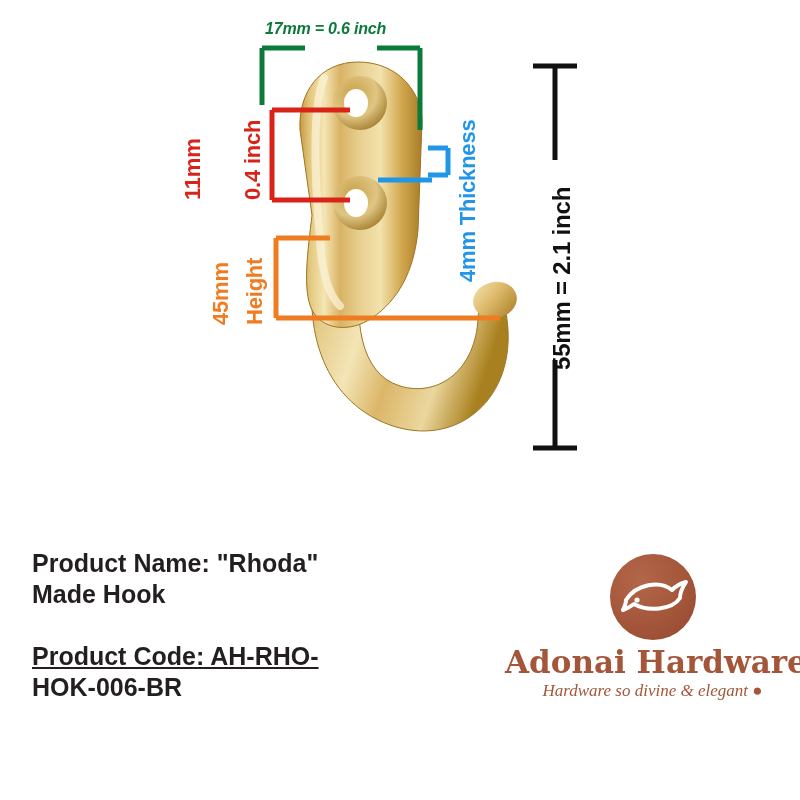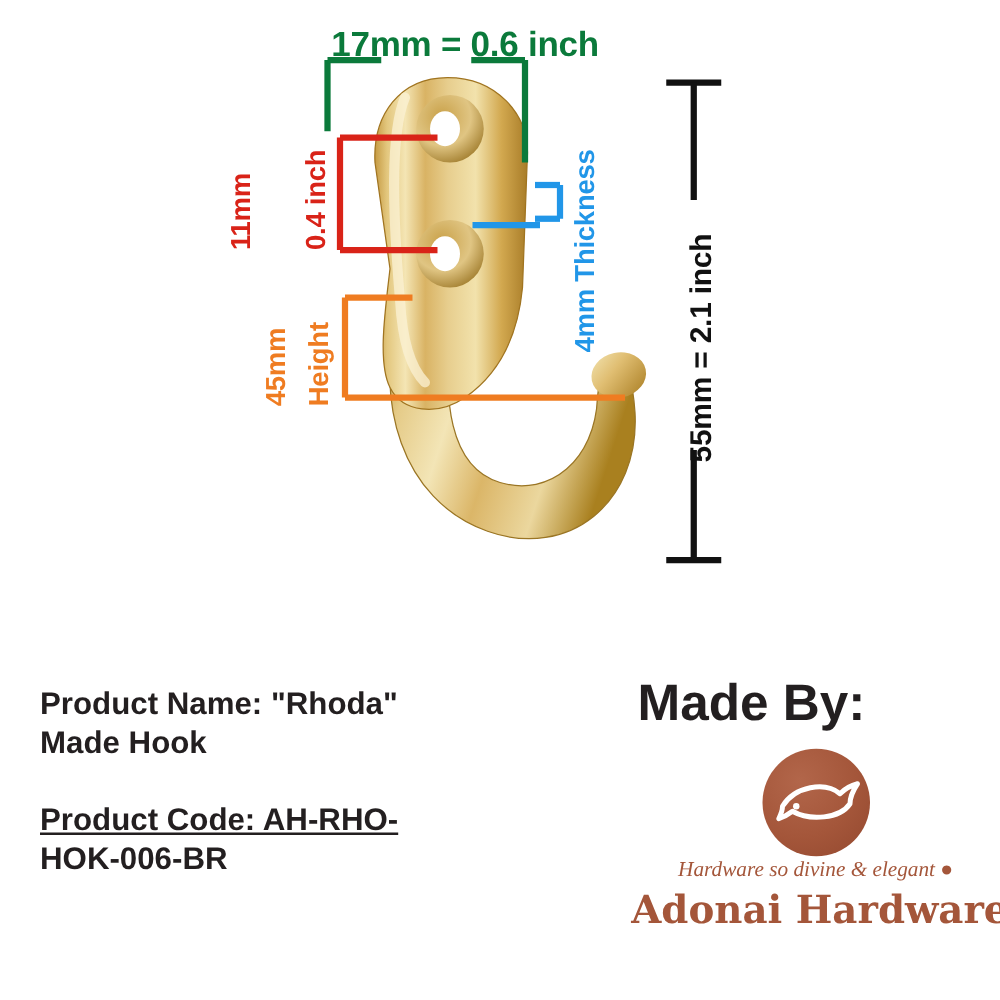--- a/index.html
+++ b/index.html
@@ -31,22 +31,23 @@
     white-space: nowrap;
     letter-spacing: -0.2px;
   }
   .vert {
     transform-origin: 0 0;
     transform: rotate(-90deg);
   }
 
   #label-width {
     left: 265px; top: 20px;
-    font-size: 28px;
+    font-size: 16px;
     color: #0b7a3b;
+    font-style: italic;
   }
   #label-11mm {
     left: 180px; top: 200px;
     font-size: 22px;
     color: #d92318;
   }
   #label-04inch {
     left: 240px; top: 200px;
     font-size: 22px;
     color: #d92318;
@@ -248,29 +249,28 @@
   </div>
 
   <div id="product-info">
     <div class="info-line">Product Name: "Rhoda"</div>
     <div class="info-line">Made Hook</div>
     <div class="info-line" id="info-code">Product Code: AH-RHO-</div>
     <div class="info-line">HOK-006-BR</div>
   </div>
 
   <div id="made-by-block">
-    <div id="made-by-title">Made By:</div>
 
     <div id="brand-logo">
       <div id="logo-mark">
         <svg id="fish-icon" width="86" height="86" viewBox="0 0 86 86">
           <path d="M 16 46 C 26 30, 50 26, 62 36 C 66 32, 72 29, 76 28
                    C 72 34, 70 40, 70 44 C 62 56, 38 58, 24 50
                    C 20 53, 16 55, 13 56 C 15 52, 16 48, 16 46 Z" fill="none" stroke="#ffffff" stroke-width="4" stroke-linejoin="round" stroke-linecap="round"></path>
           <circle cx="27" cy="46" r="2.6" fill="#ffffff"></circle>
         </svg>
       </div>
+      <div id="brand-name">Adonai Hardware</div>
       <div id="brand-tagline">Hardware so divine &amp; elegant ●</div>
-      <div id="brand-name">Adonai Hardware</div>
     </div>
   </div>
 
 </div>
 
 </body></html>

